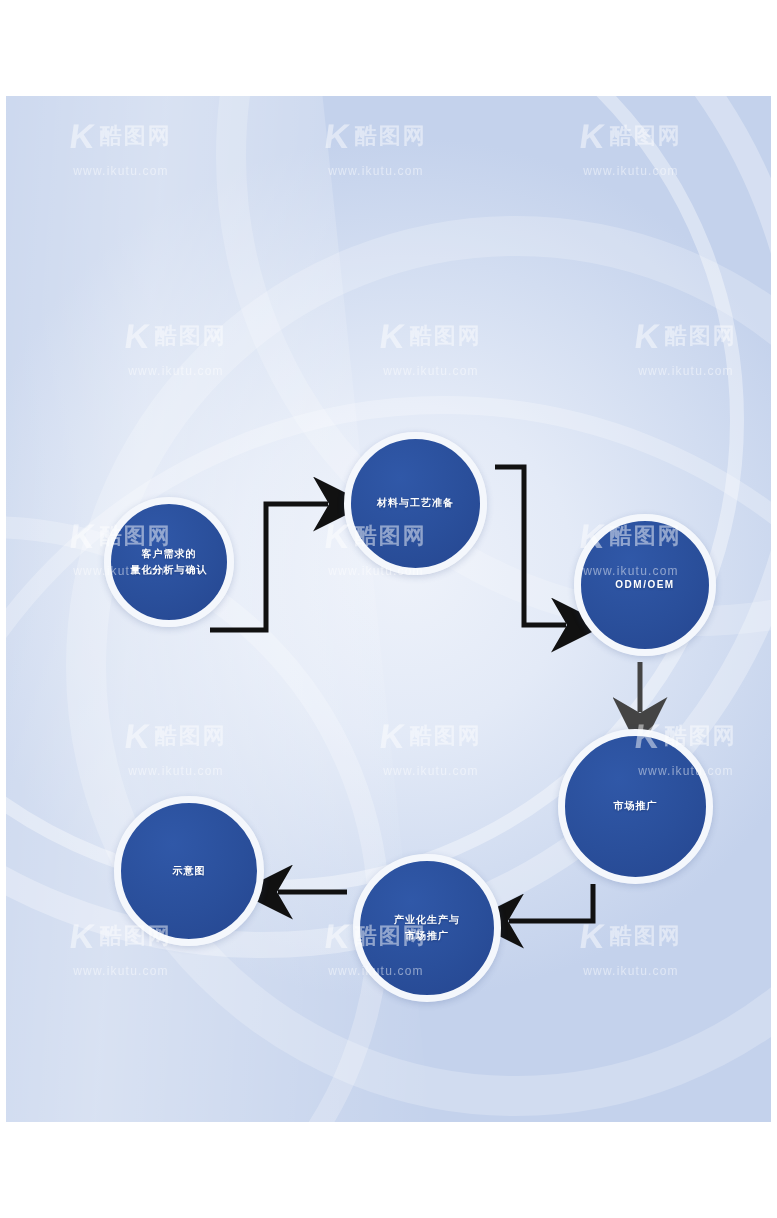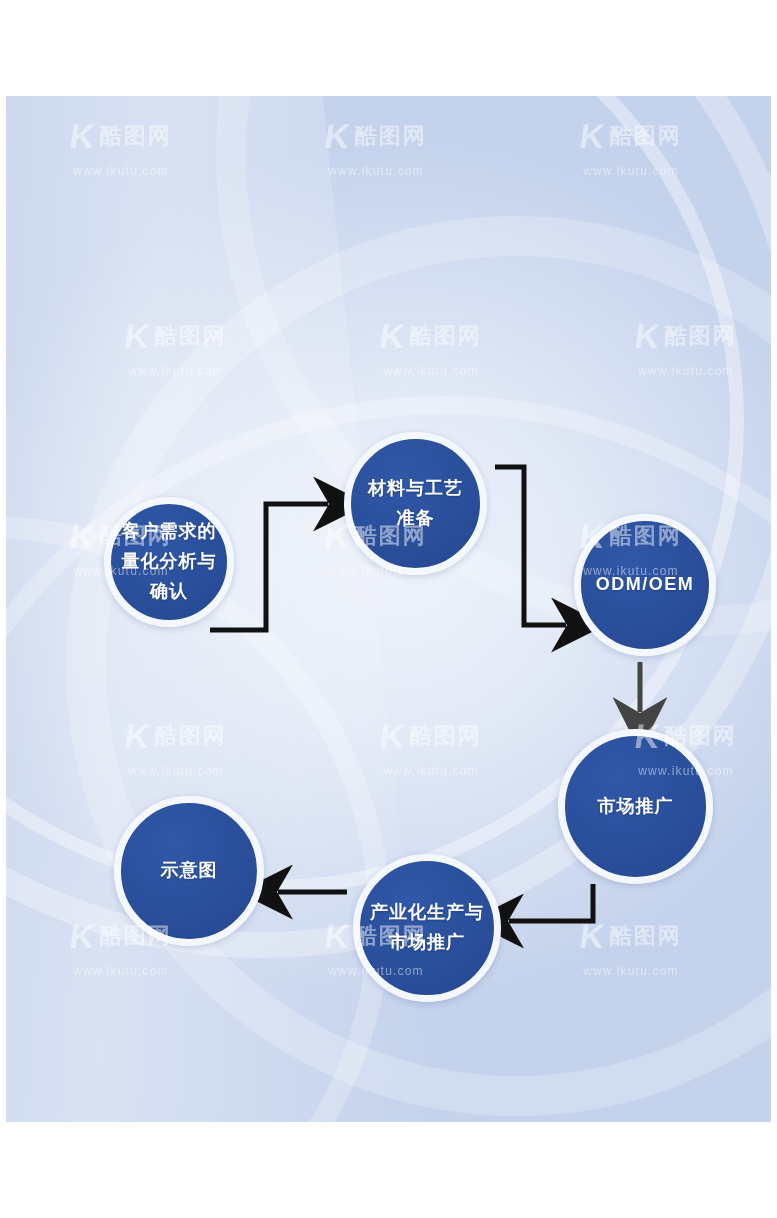--- a/index.html
+++ b/index.html
@@ -92,21 +92,21 @@
     box-sizing: border-box;
     display: flex;
     align-items: center;
     justify-content: center;
     text-align: center;
     box-shadow: 0 2px 7px rgba(45,70,130,0.20);
   }
   .node .label {
     color: #ffffff;
     font-weight: bold;
-    font-size: 18px;
+    font-size: 10px;
     line-height: 1.65;
     letter-spacing: 1px;
     text-shadow: 0 1px 2px rgba(15,35,80,0.40);
     padding: 0 8px;
     white-space: pre-line;
   }
   .node.latin .label { letter-spacing: 1.5px; }
 
   
   #node-1 { left: 98px;  top: 401px; width: 130px; height: 130px; justify-content: center; }

